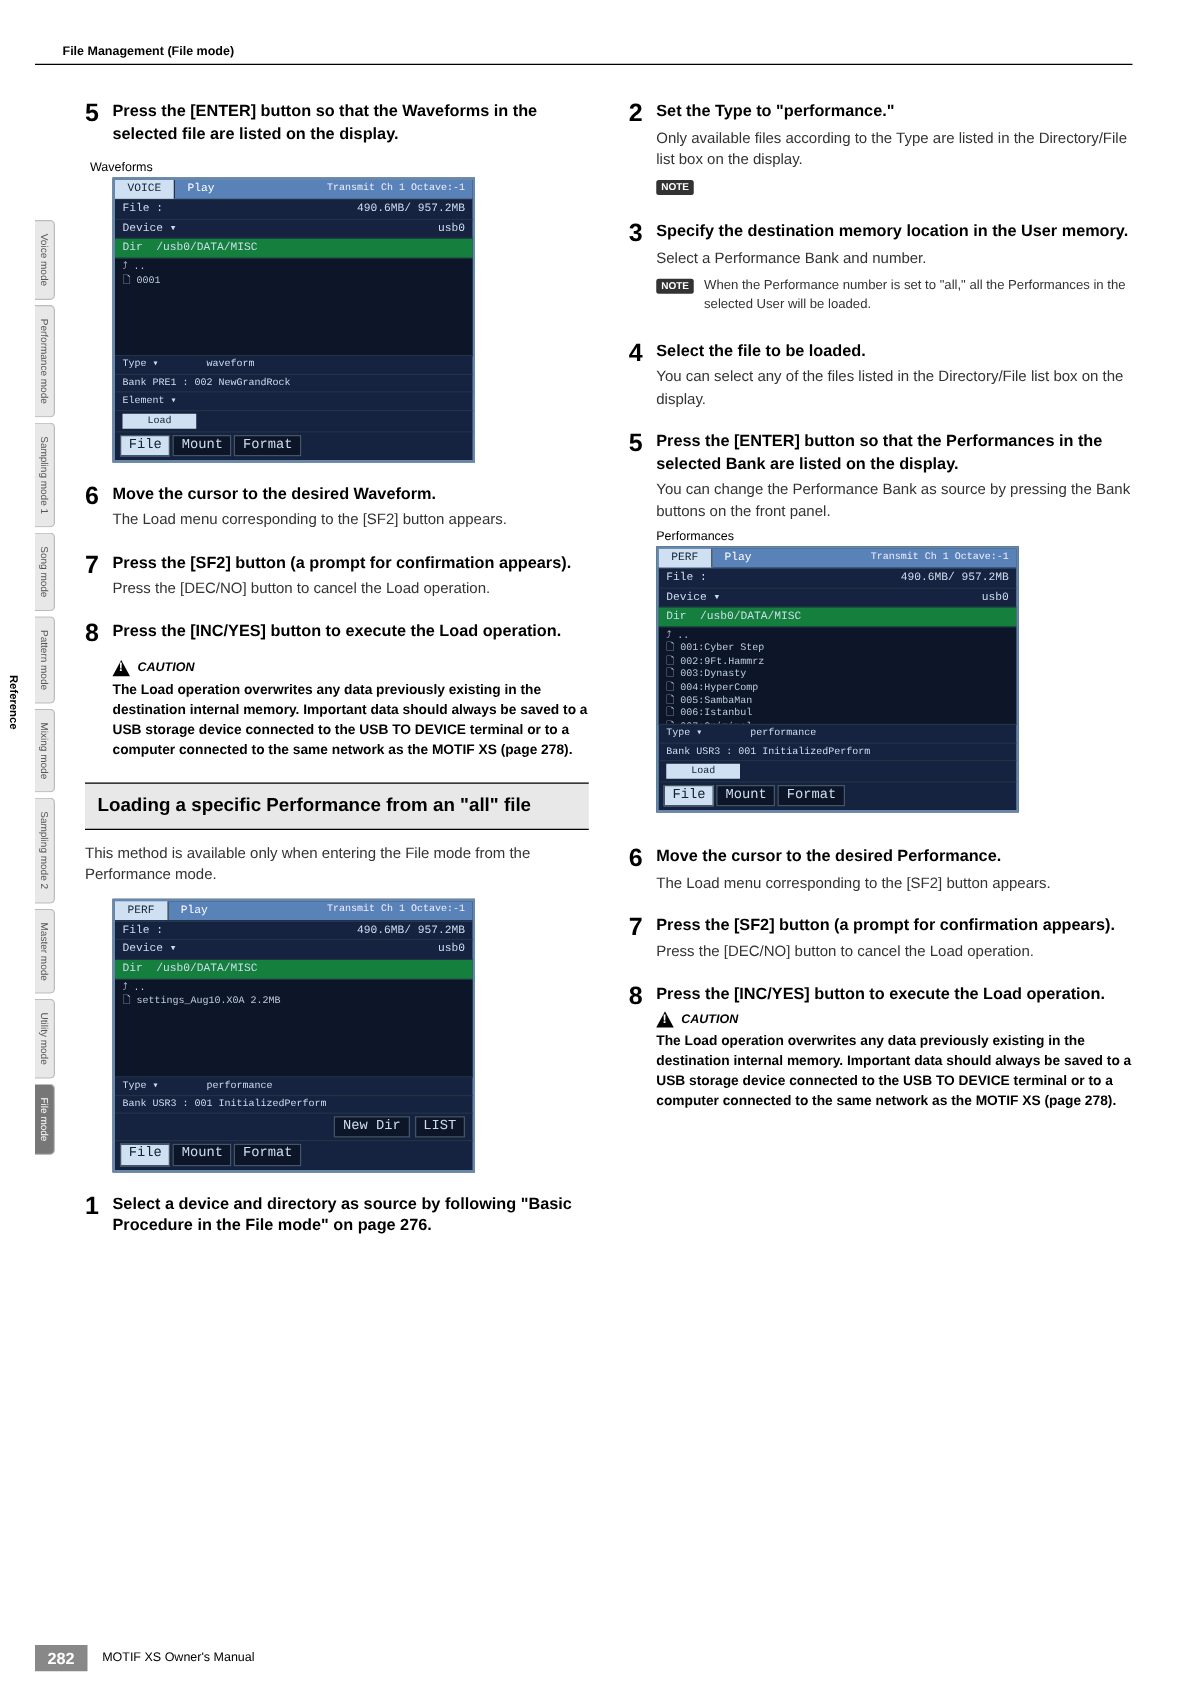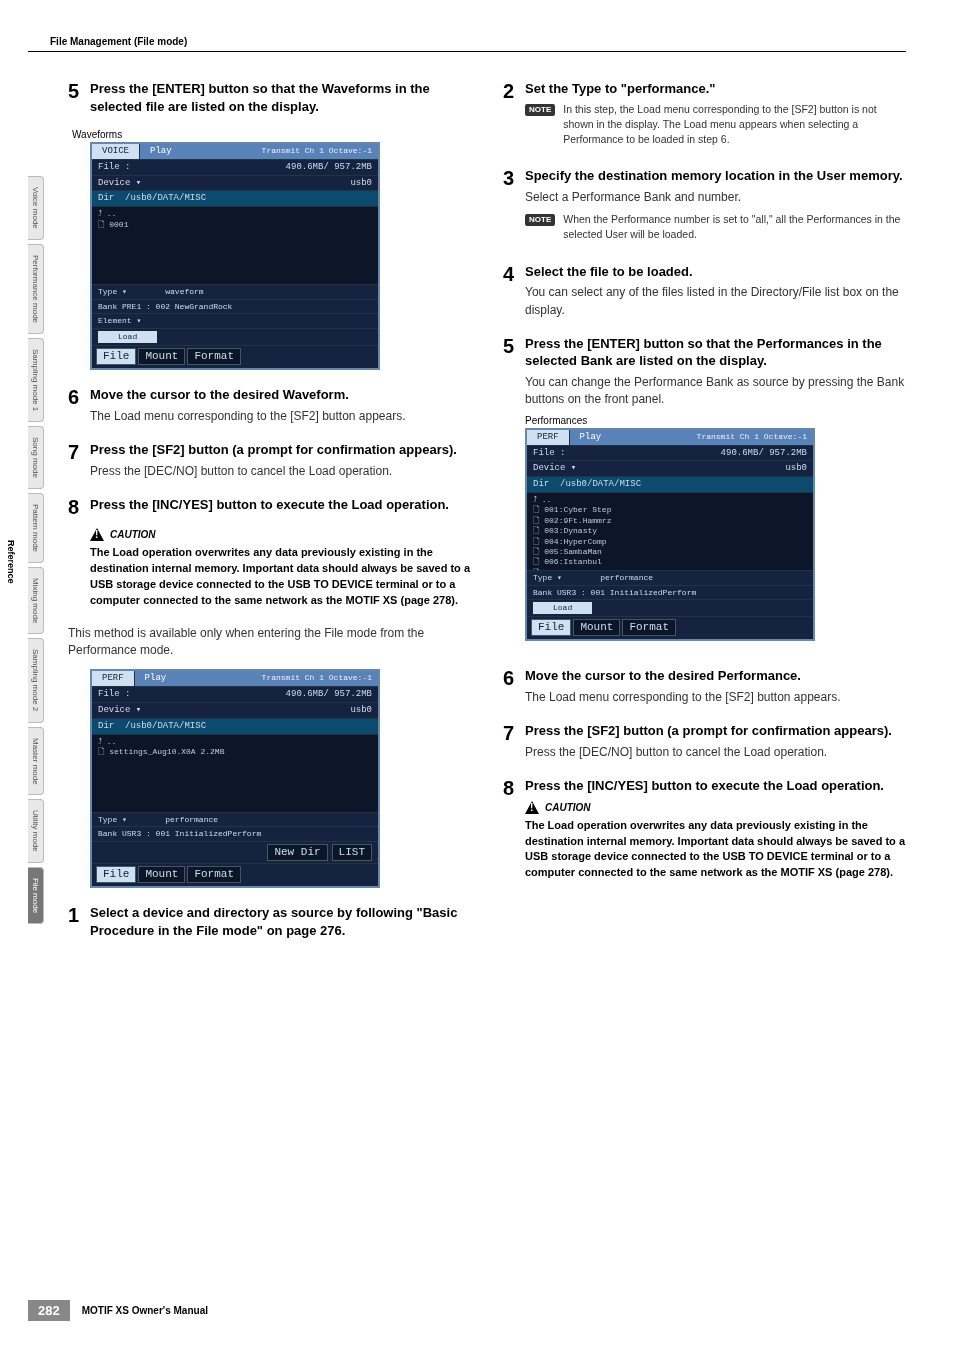--- a/index.html
+++ b/index.html
@@ -26,21 +26,21 @@
 .label-performances { font-size: 10px; margin-left: 0; margin-bottom: 2px; }
 
 .screenshot { margin-left: 22px; margin-bottom: 16px; }
 .screenshot.indented0 { margin-left: 0; }
 .lcd { width: 290px; border: 2px solid #68a; background: #152240; color: #cde; font-family: "Courier New", monospace; font-size: 9px; line-height: 1.2; }
 .lcd-top { display: flex; background: #5982b8; border-bottom: 1px solid #234; }
 .lcd-tab { background: #cfe0f2; color: #123; padding: 2px 10px; border-right: 1px solid #234; }
 .lcd-play { padding: 2px 10px; color: #fff; flex: 1; }
 .lcd-top-right { padding: 2px 6px; font-size: 8px; color: #eef; }
 .lcd-row { display: flex; padding: 2px 6px; border-bottom: 1px solid #234; }
-.lcd-row.dark { background: #0c4a6e; }
+.lcd-row.dark { background: #15803d; }
 .lcd-row .l { flex: 1; }
 .lcd-row .r { color: #cde; }
 .lcd-filelist { height: 78px; background: #0d1628; border-bottom: 1px solid #234; padding: 2px 6px; overflow: hidden; }
 .lcd-filelist .item { color: #bcd; font-size: 8px; line-height: 1.3; }
 .lcd-bottom-buttons { display: flex; padding: 2px 4px 3px; gap: 2px; }
 .lcd-btn { background: #0d1628; color: #cde; padding: 1px 6px; border: 1px solid #456; font-size: 11px; }
 .lcd-btn.active { background: #cfe0f2; color: #123; }
 .lcd-type-row { padding: 2px 6px; border-bottom: 1px solid #234; font-size: 8px; }
 .lcd-load-row { text-align: left; padding: 2px 6px; border-bottom: 1px solid #234; }
 .lcd-load-row .load-pill { display: inline-block; background: #cfe0f2; color: #123; padding: 1px 20px; font-size: 8px; }
@@ -53,23 +53,23 @@
 .caution-text { font-size: 11px; font-weight: bold; line-height: 1.45; margin-left: 22px; margin-bottom: 16px; }
 .caution-text.indented0 { margin-left: 0; }
 
 .section-head { background: #e8e8e8; border-top: 1px solid #000; border-bottom: 1px solid #000; padding: 8px 10px; font-size: 15px; font-weight: bold; line-height: 1.3; margin: 18px 0 10px 0; }
 .section-intro { font-size: 12px; color: #333; line-height: 1.45; margin-bottom: 10px; }
 
 .note-row { display: flex; gap: 8px; margin-bottom: 10px; }
 .note-badge { background: #333; color: #fff; font-size: 8px; font-weight: bold; padding: 2px 4px; border-radius: 2px; height: 12px; line-height: 8px; flex-shrink: 0; margin-top: 2px; }
 .note-text { font-size: 10.5px; color: #333; line-height: 1.45; }
 
-.footer { position: absolute; left: 28px; bottom: 30px; display: flex; align-items: center; gap: 12px; }
+.footer { position: absolute; left: 28px; bottom: 14px; display: flex; align-items: center; gap: 12px; }
 .page-num { background: #888; color: #fff; font-size: 13px; font-weight: bold; padding: 3px 10px; }
-.footer-text { font-size: 10px; font-weight: bold; }
+.footer-text { font-size: 10px; font-weight: normal; }
 </style>
 </head>
 <body>
 
 <div class="page">
   <div class="running-head">File Management (File mode)</div>
   <hr class="hr-head">
 
   <div class="ref">Reference</div>
   <div class="side-tabs">
@@ -151,20 +151,21 @@
             <div class="step-title">Press the [INC/YES] button to execute the Load operation.</div>
           </div>
       </div>
 
       <div class="caution-row">
         <div class="tri"></div>
         <div class="caution-label">CAUTION</div>
       </div>
       <div class="caution-text">The Load operation overwrites any data previously existing in the destination internal memory. Important data should always be saved to a USB storage device connected to the USB TO DEVICE terminal or to a computer connected to the same network as the MOTIF XS (page 278).</div>
 
+      <div class="section-head">Loading a specific Performance from an "all" file</div>
       <div class="section-intro">This method is available only when entering the File mode from the Performance mode.</div>
 
       <div class="screenshot">
         <div class="lcd">
           <div class="lcd-top">
               <span class="lcd-tab">PERF</span>
               <span class="lcd-play">Play</span>
               <span class="lcd-top-right">Transmit Ch 1   Octave:-1</span>
             </div>
           <div class="lcd-row">
@@ -202,23 +203,23 @@
       </div>
 
     </div>
 
     <div class="col">
 
       <div class="step">
         <div class="step-num">2</div>
         <div class="step-body">
           <div class="step-title">Set the Type to "performance."</div>
+          <div class="step-text">Only available files according to the Type are listed in the Directory/File list box on the display.</div>
           <div class="note-row">
             <div class="note-badge">NOTE</div>
-            <div class="note-text">In this step, the Load menu corresponding to the [SF2] button is not shown in the display. The Load menu appears when selecting a Performance to be loaded in step 6.</div>
           </div>
         </div>
       </div>
 
       <div class="step">
         <div class="step-num">3</div>
         <div class="step-body">
           <div class="step-title">Specify the destination memory location in the User memory.</div>
           <div class="step-text">Select a Performance Bank and number.</div>
           <div class="note-row">

